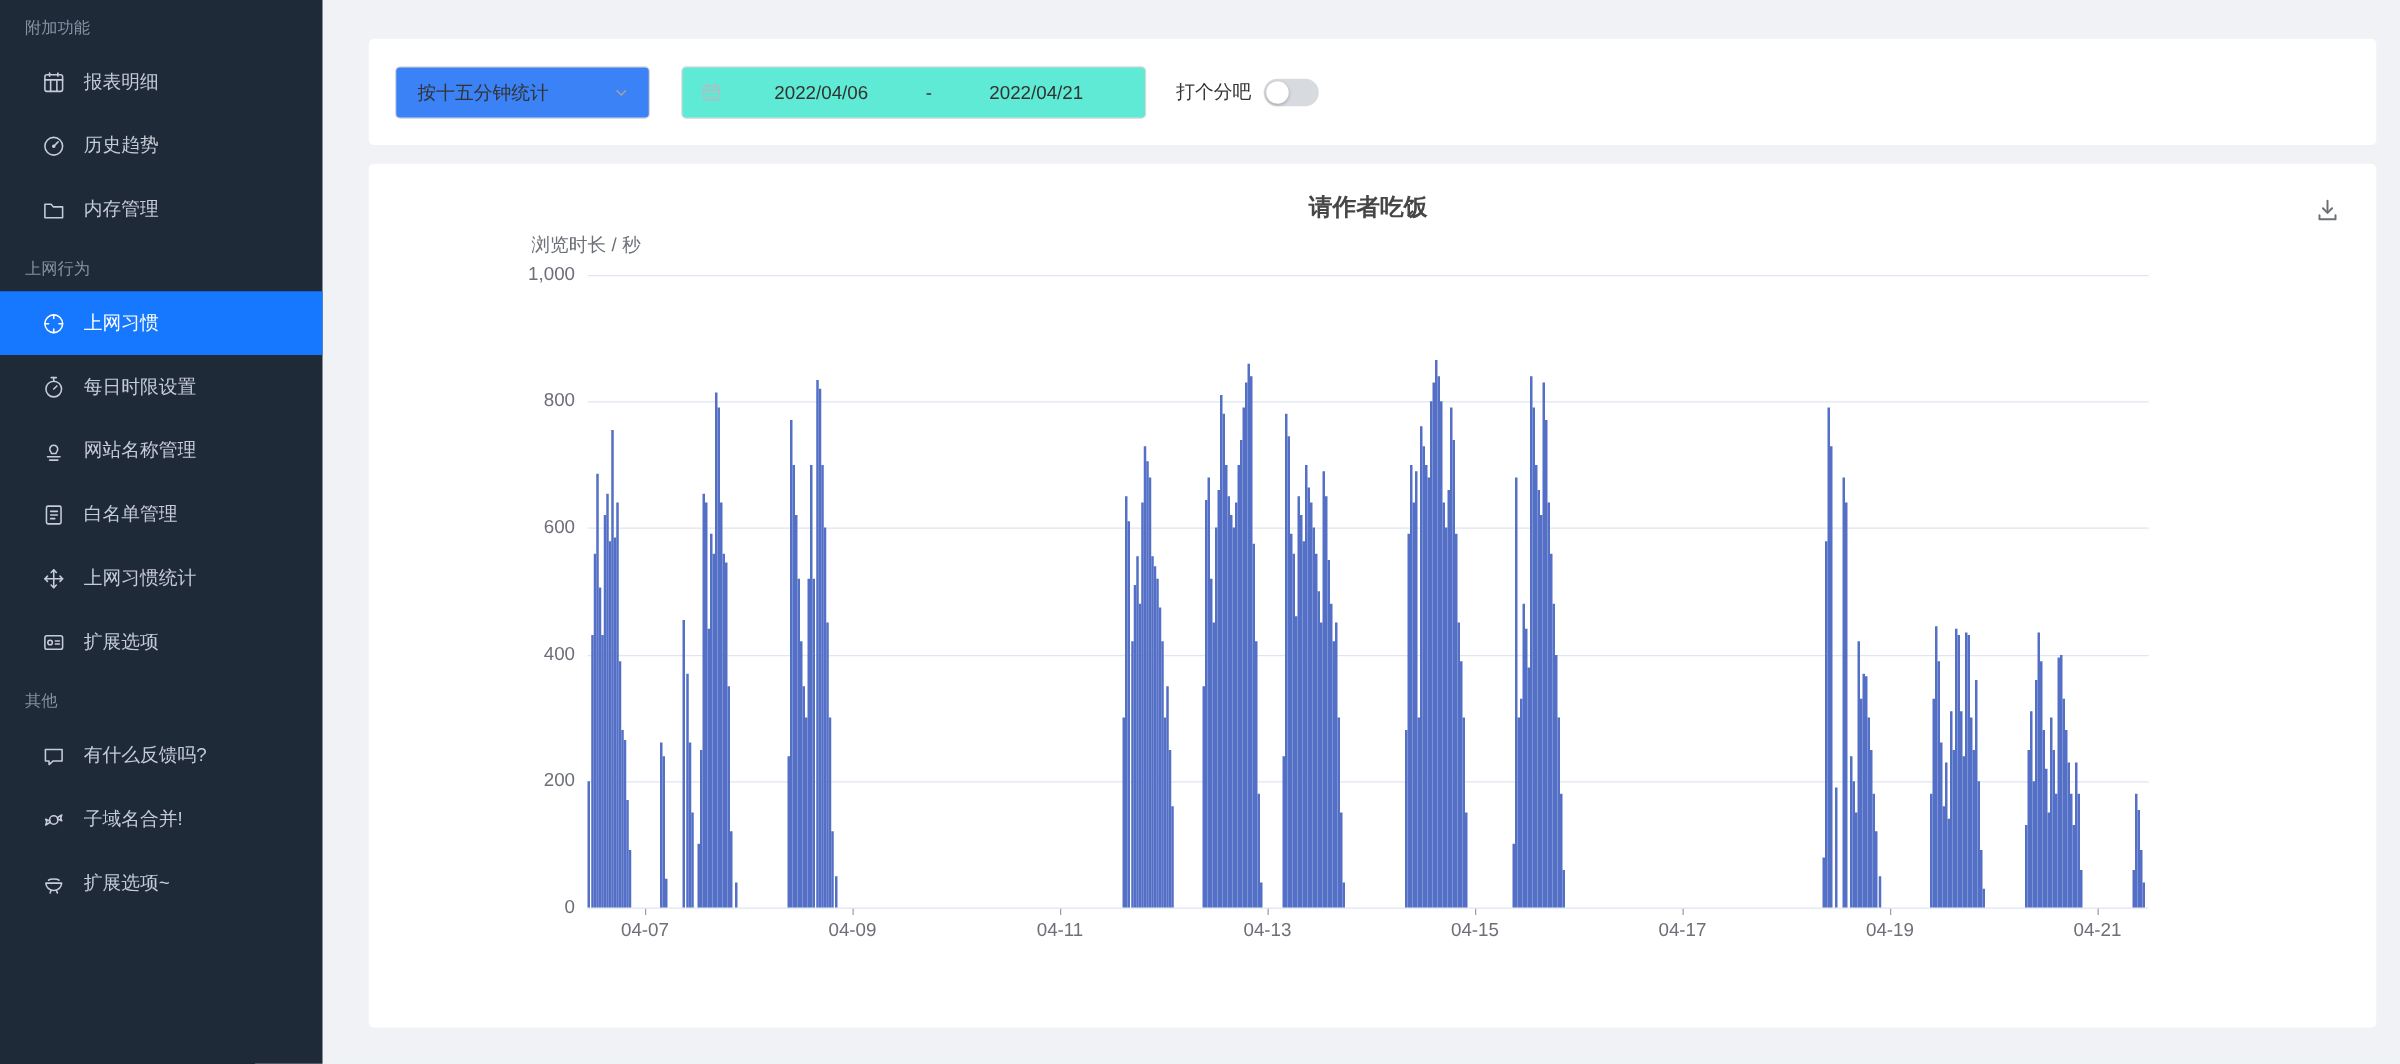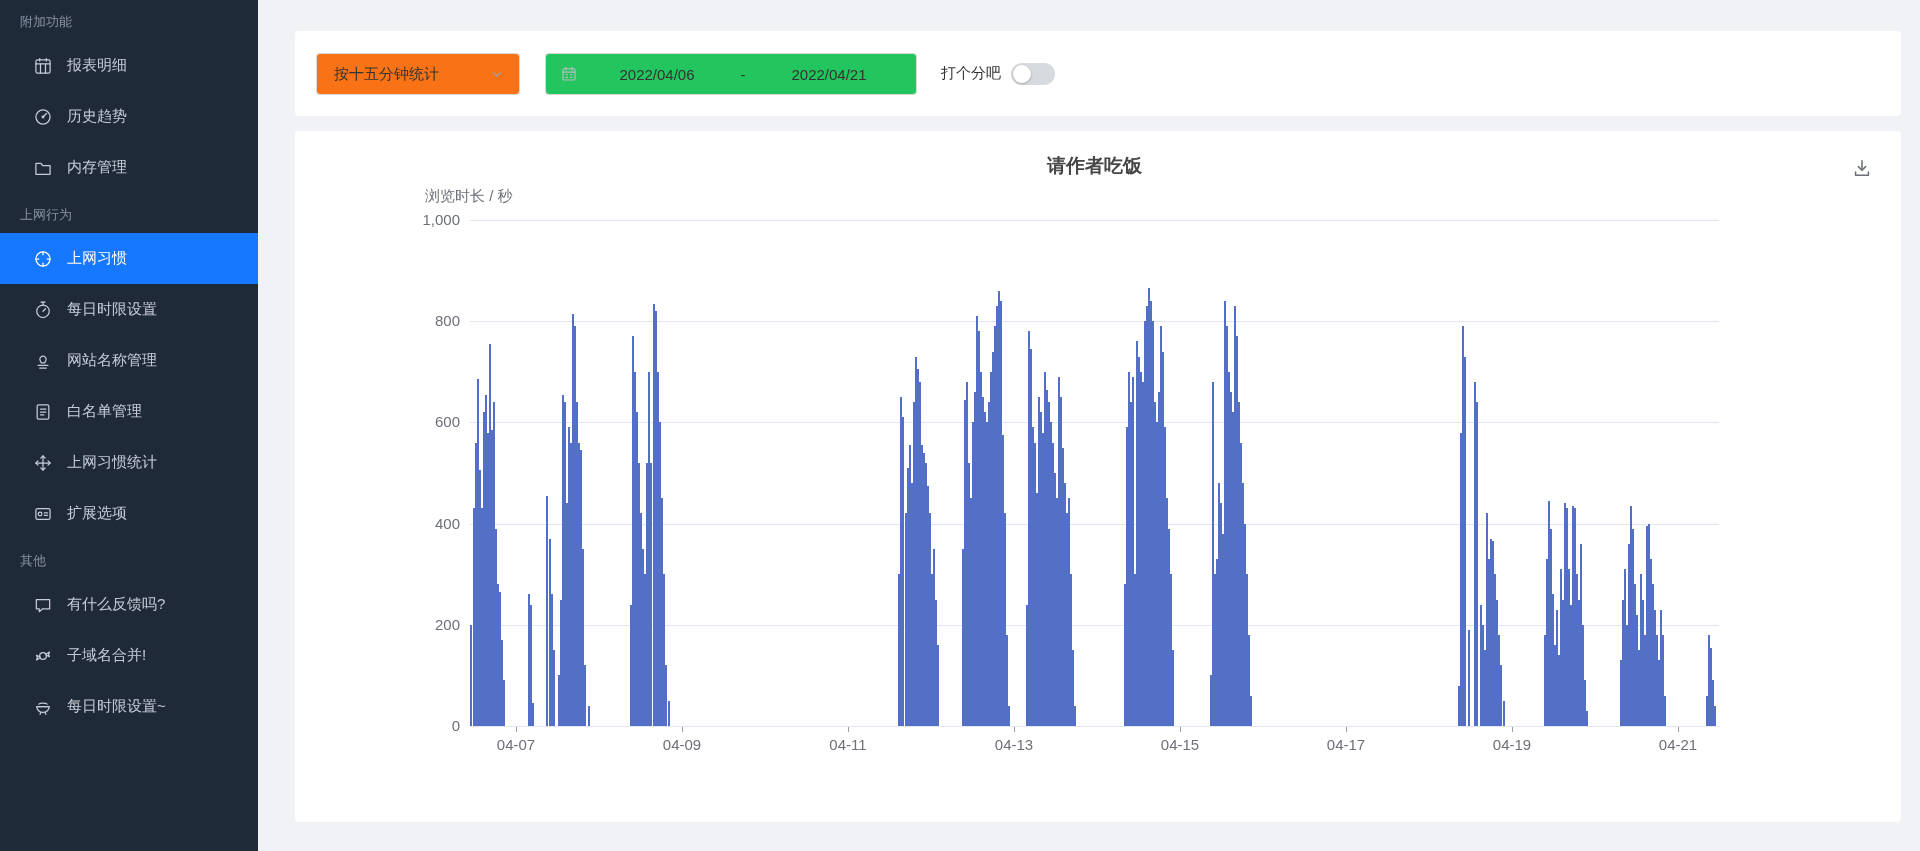--- a/index.html
+++ b/index.html
@@ -20,26 +20,26 @@
 
   
   .main { position:absolute; left:258px; top:0; width:1662px; height:851px; }
   .card { position:absolute; background:#ffffff; border-radius:4px; }
   .toolbar-card { left:37px; top:31px; width:1606px; height:85px; }
   .chart-card   { left:37px; top:131px; width:1606px; height:691px; }
 
   
   .select-box { position:absolute; left:21px; top:22px; width:204px; height:42px;
     border:1px solid #d9d9d9; border-radius:4px; display:flex; align-items:center;
-    padding:0 14px 0 17px; cursor:pointer; background:#f97316; }
+    padding:0 14px 0 17px; cursor:pointer; background:#3b82f6; }
   .select-box .sel-text { flex:1; font-size:15px; color:#333; }
   .chev { width:16px; height:16px; color:#9aa0a6; }
   .date-box { position:absolute; left:250px; top:22px; width:372px; height:42px;
     border:1px solid #d9d9d9; border-radius:4px; display:flex; align-items:center;
-    padding:0 14px; background:#22c55e; cursor:pointer; }
+    padding:0 14px; background:#5eead4; cursor:pointer; }
   .date-box .icon { width:18px; height:18px; color:#b6bbc2; margin-right:6px; }
   .date-val { flex:1; text-align:center; font-size:15px; color:#333; }
   .date-sep { width:26px; text-align:center; font-size:15px; color:#333; }
   .toggle-wrap { position:absolute; left:646px; top:0; height:85px;
     display:flex; align-items:center; }
   .toggle-label { font-size:15px; color:#333; margin-right:10px; }
   .switch { width:44px; height:22px; border-radius:11px; background:#d7dade;
     position:relative; cursor:pointer; }
   .switch .knob { position:absolute; left:2px; top:2px; width:18px; height:18px;
     border-radius:50%; background:#fff; box-shadow:0 1px 3px rgba(0,0,0,.25); }
@@ -192,21 +192,21 @@
       </div>
       <div class="side-item">
         <span class="icon">
           <svg viewBox="0 0 24 24" fill="none" stroke="currentColor" stroke-width="1.5" stroke-linecap="round" stroke-linejoin="round">
             <path d="M4.5 11.5a7.5 7 0 0 0 15 0z"></path>
             <line x1="4.5" y1="11.5" x2="19.5" y2="11.5"></line>
             <path d="M9.5 18.5l-1 2.3M14.5 18.5l1 2.3"></path>
             <path d="M7 8.5c1.5-1.5 8.5-1.5 10 0"></path>
           </svg>
         </span>
-        <span>每日时限设置~</span>
+        <span>扩展选项~</span>
       </div>
     </div>
   </aside>
 
 <div class="main">
 
   <div class="card toolbar-card">
     <div class="select-box">
       <span class="sel-text">按十五分钟统计</span>
       <span class="icon chev">

